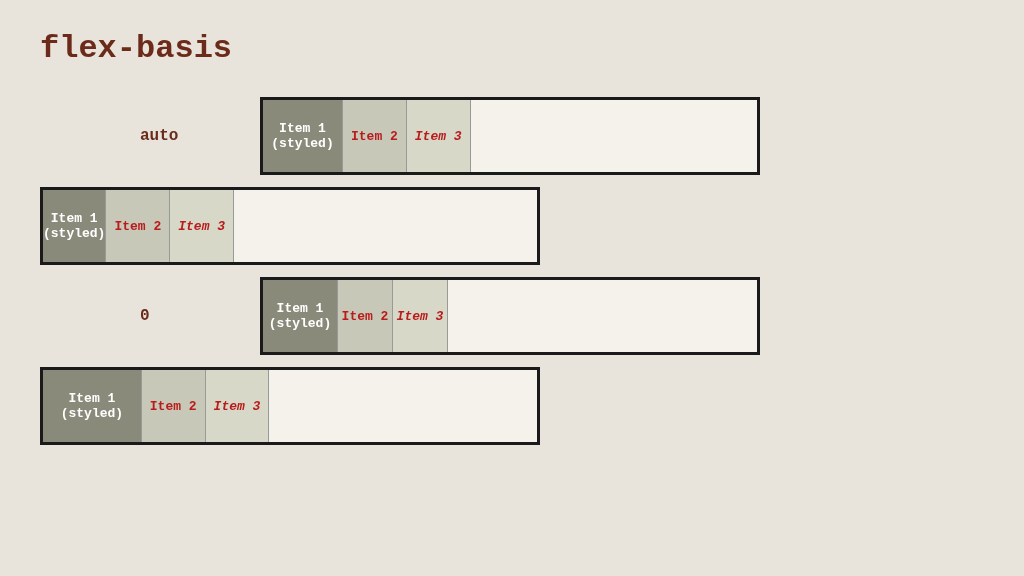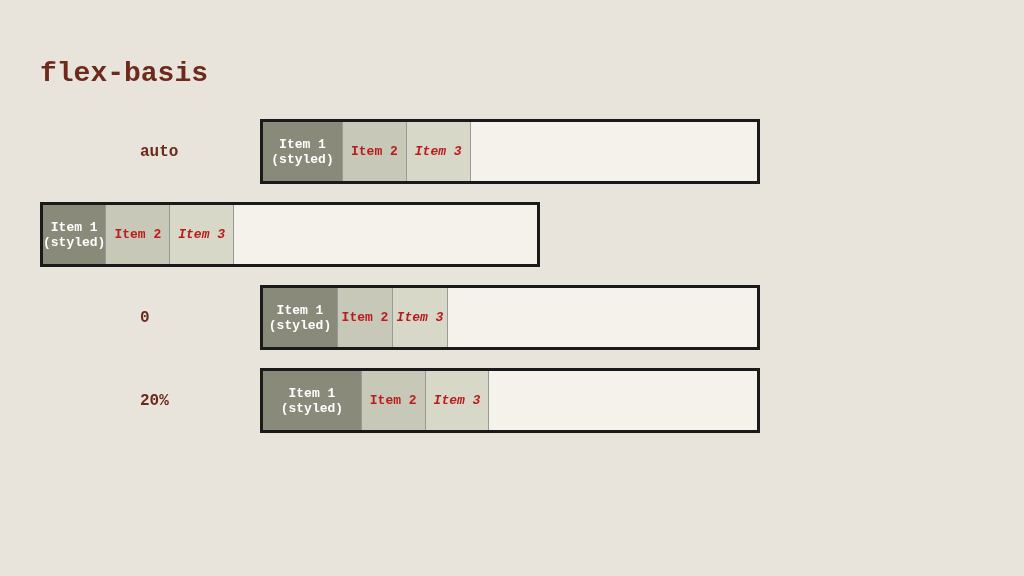--- a/index.html
+++ b/index.html
@@ -7,31 +7,30 @@
     body {
       background-color: #e8e4db;
       font-family: 'Courier New', Courier, monospace;
       width: 1024px;
       height: 576px;
       overflow: hidden;
       padding: 30px 40px;
     }
 
     .page-title {
-      font-size: 28px;
+      font-size: 32px;
       font-weight: bold;
       color: #6b2a1a;
       margin-bottom: 30px;
-      margin-top: 28px;
     }
 
     .demo-area {
       display: flex;
       flex-direction: column;
-      gap: 18px;
+      gap: 12px;
     }
 
     .demo-row {
       display: flex;
       align-items: center;
     }
 
     .label {
       width: 220px;
       font-size: 16px;
@@ -39,21 +38,21 @@
       color: #6b2a1a;
       padding-left: 100px;
     }
 
     .flex-container {
       border: 3px solid #1a1a1a;
       background: #f5f2ec;
       display: flex;
       flex-direction: row;
       width: 500px;
-      height: 65px;
+      height: 78px;
       overflow: hidden;
     }
 
     .flex-item {
       display: flex;
       align-items: center;
       justify-content: center;
       text-align: center;
       font-size: 13px;
       font-weight: bold;
@@ -124,21 +123,20 @@
     <div class="label">0</div>
     <div class="flex-container zero">
       <div class="flex-item item1">Item 1
 (styled)</div>
       <div class="flex-item item2">Item 2</div>
       <div class="flex-item item3">Item 3</div>
     </div>
   </div>
 
   <div class="demo-row">
-    <div class="label">20%</div>
     <div class="flex-container twenty">
       <div class="flex-item item1">Item 1
 (styled)</div>
       <div class="flex-item item2">Item 2</div>
       <div class="flex-item item3">Item 3</div>
     </div>
   </div>
 
 </div>
 

